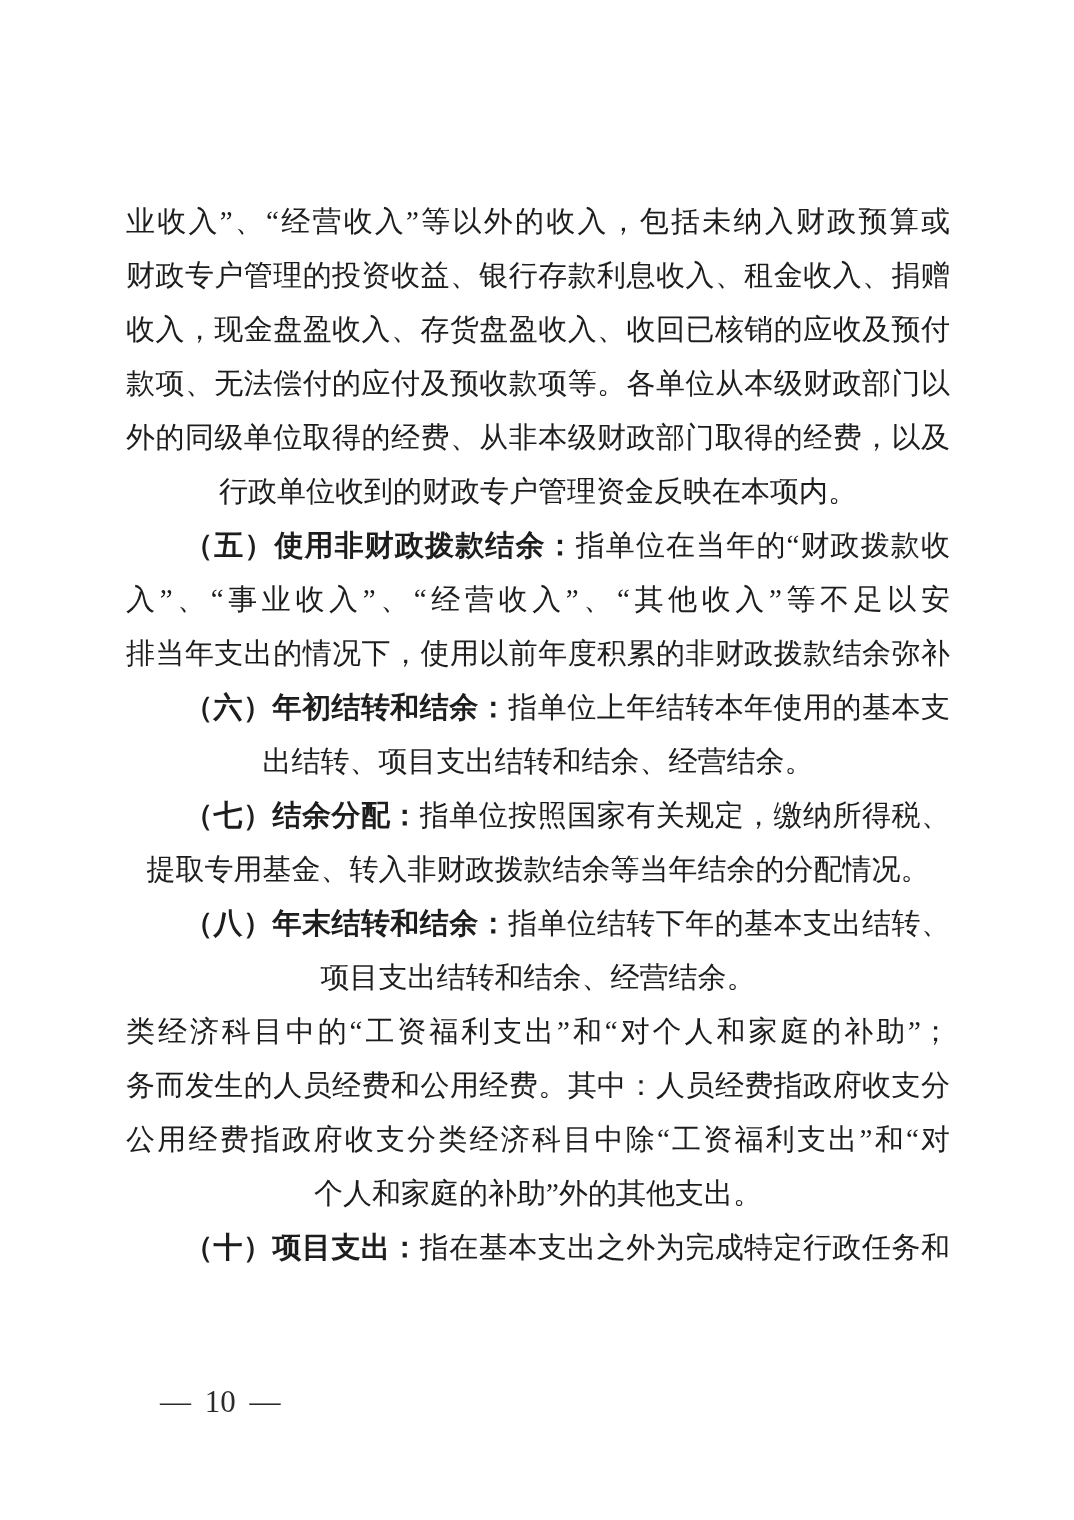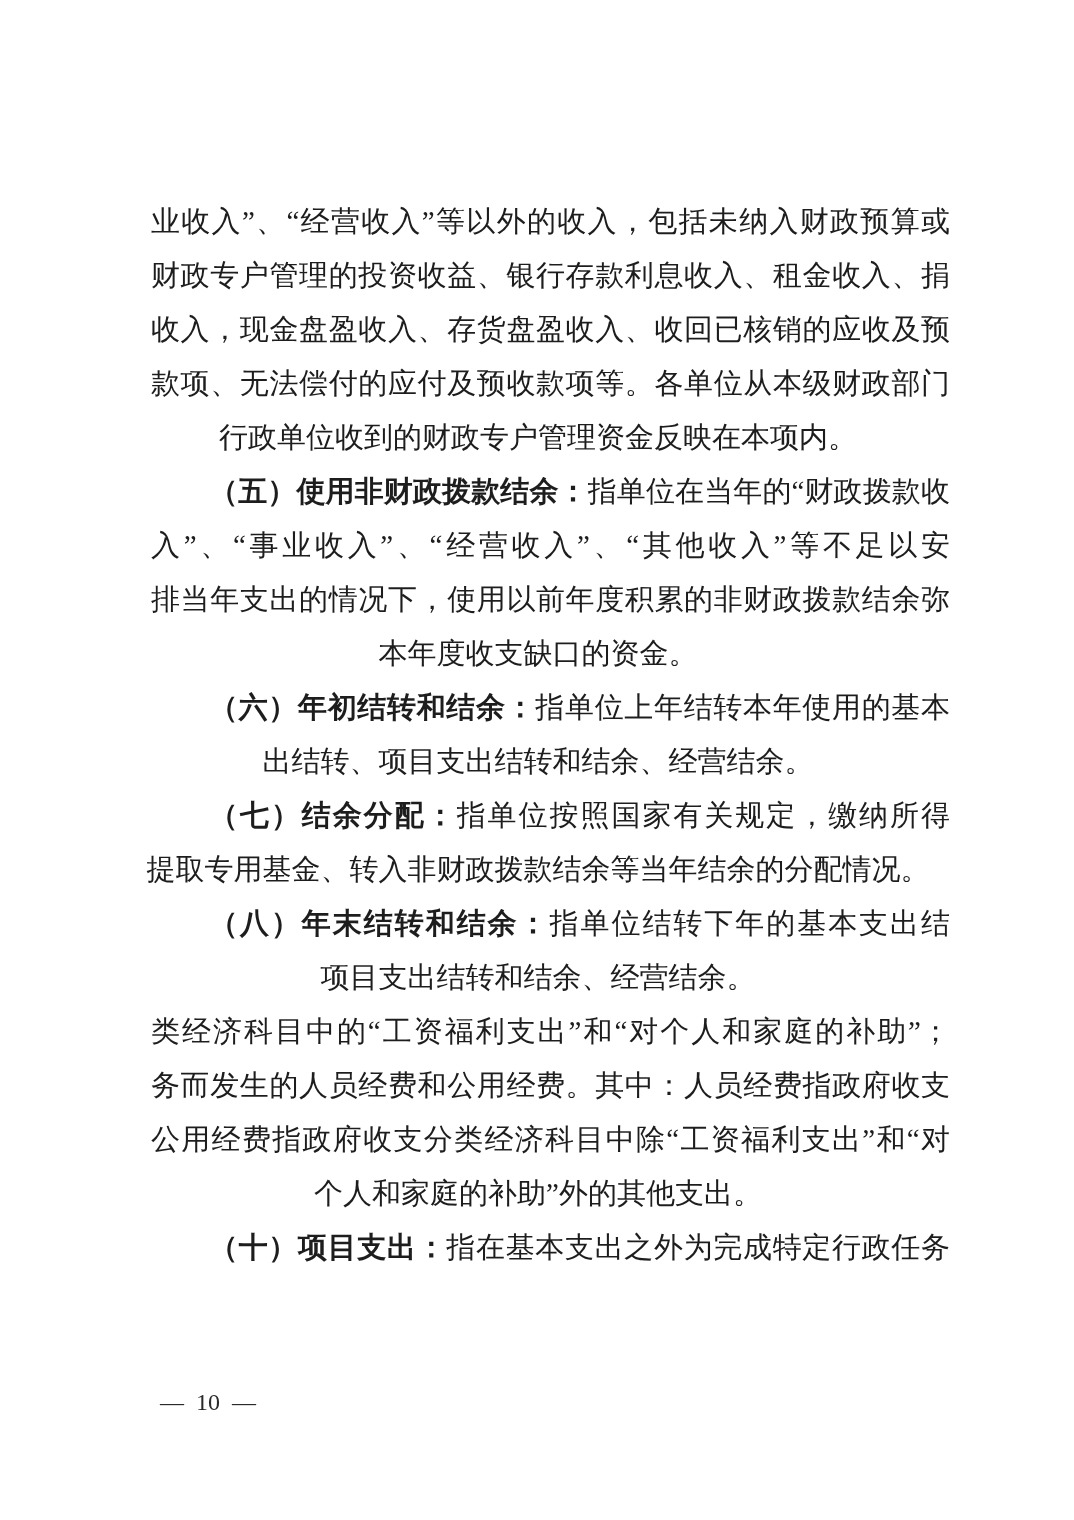--- a/index.html
+++ b/index.html
@@ -29,54 +29,53 @@
     line-height: 54px;
     font-size: 29px;
     overflow: hidden;
     text-align: center;
     letter-spacing: 0;
   }
   .fill {
     text-align: justify;
     text-align-last: justify;
     text-justify: inter-character;
-    margin-left: 25px;
   }
   .ind { padding-left: 58px; }
   .bold { font-weight: 700; }
   .footer {
     position: absolute;
     left: 160px;
     top: 1382px;
     height: 40px;
     line-height: 40px;
-    font-size: 24px;
+    font-size: 31px;
     word-spacing: 6px;
     color: #2a2a2a;
   }
 </style>
 </head>
 <body>
 
 <div class="page">
   <div class="text-block">
 
     <div class="para">
       <div class="ln fill">业收入”、“经营收入”等以外的收入，包括未纳入财政预算或</div>
       <div class="ln fill">财政专户管理的投资收益、银行存款利息收入、租金收入、捐赠</div>
       <div class="ln fill">收入，现金盘盈收入、存货盘盈收入、收回已核销的应收及预付</div>
       <div class="ln fill">款项、无法偿付的应付及预收款项等。各单位从本级财政部门以</div>
+      <div class="ln fill">外的同级单位取得的经费、从非本级财政部门取得的经费，以及</div>
       <div class="ln">行政单位收到的财政专户管理资金反映在本项内。</div>
     </div>
 
     <div class="para">
       <div class="ln fill ind"><span class="bold">（五）使用非财政拨款结余：</span><span>指单位在当年的“财政拨款收</span></div>
       <div class="ln fill">入”、“事业收入”、“经营收入”、“其他收入”等不足以安</div>
       <div class="ln fill">排当年支出的情况下，使用以前年度积累的非财政拨款结余弥补</div>
-      <div class="ln">本年度收支缺口的资金。</div>
     </div>
 
     <div class="para">
       <div class="ln fill ind"><span class="bold">（六）年初结转和结余：</span><span>指单位上年结转本年使用的基本支</span></div>
       <div class="ln">出结转、项目支出结转和结余、经营结余。</div>
     </div>
 
     <div class="para">
       <div class="ln fill ind"><span class="bold">（七）结余分配：</span><span>指单位按照国家有关规定，缴纳所得税、</span></div>
       <div class="ln">提取专用基金、转入非财政拨款结余等当年结余的分配情况。</div>

